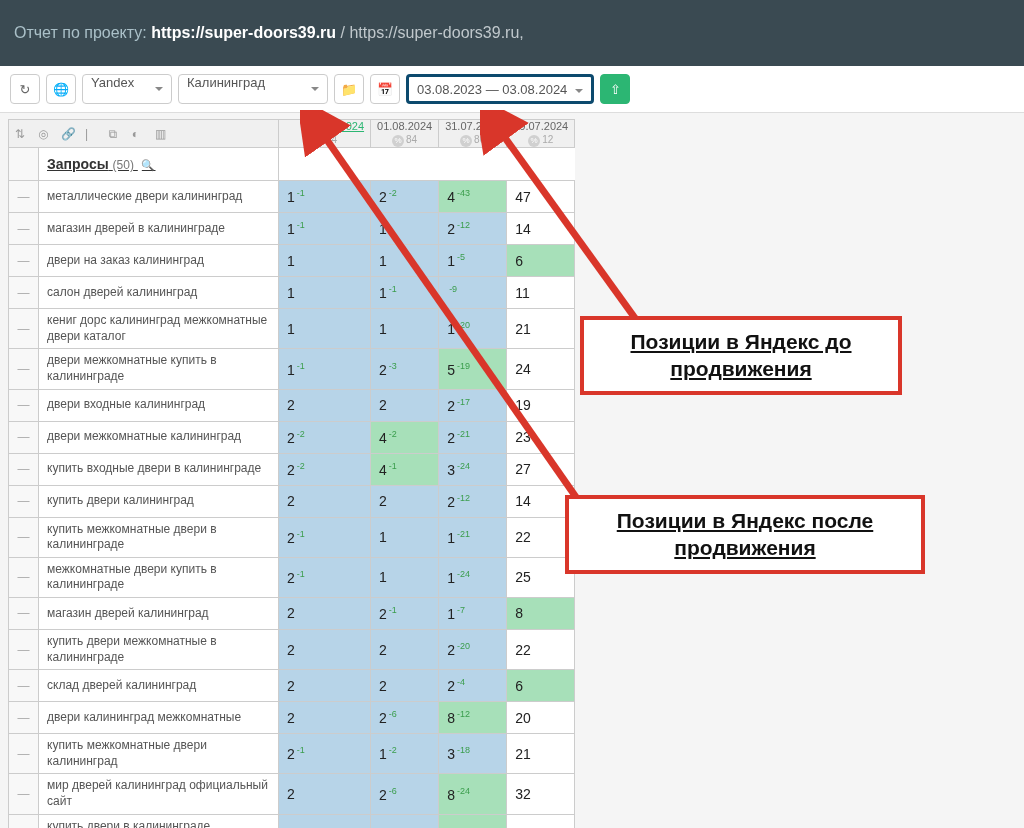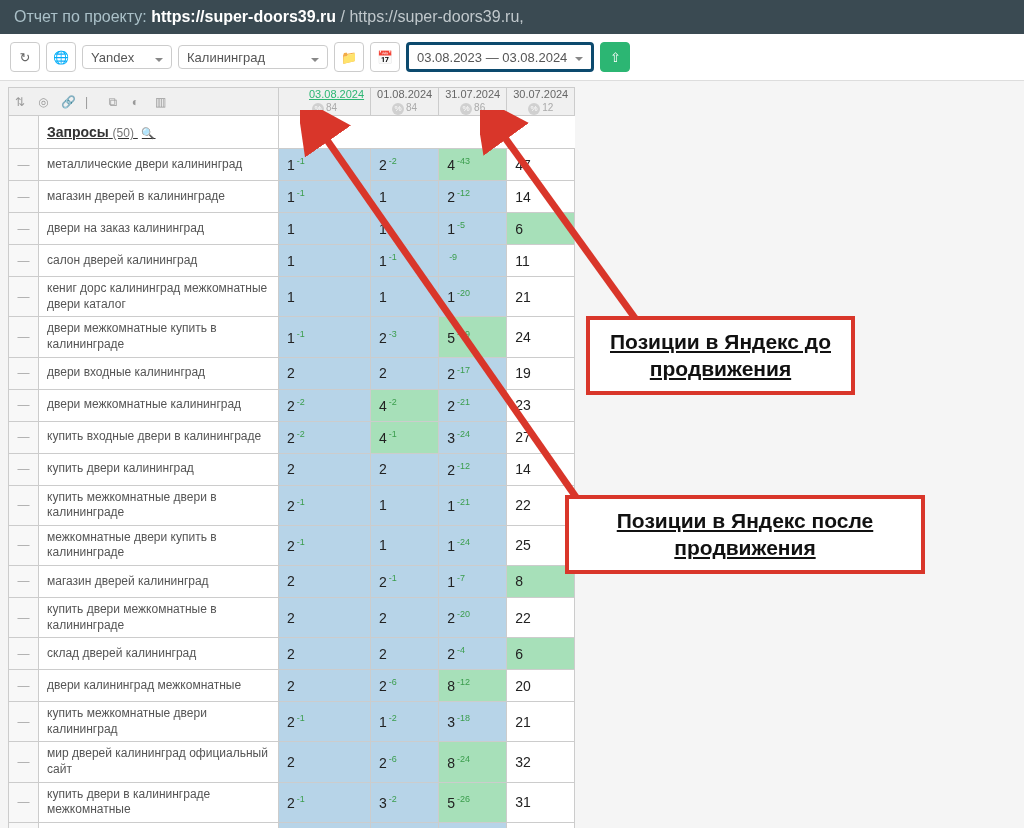--- a/index.html
+++ b/index.html
@@ -1,26 +1,26 @@
 <!DOCTYPE html>
 <html><head>
 <meta charset="utf-8">
 <style>
 * { box-sizing: border-box; margin: 0; padding: 0; }
 body { font-family: -apple-system, Arial, sans-serif; font-size: 13px; background: #f5f5f5; color: #333; width: 1024px; height: 828px; overflow: hidden; position: relative; }
 
-.header { background: #3a4a52; color: #fff; padding: 8px 14px; font-size: 16px; }
+.header { background: #3a4a52; color: #fff; padding: 24px 14px; font-size: 16px; }
 .header .label { color: #aac0c8; }
 .header .link1 { font-weight: bold; color: #fff; }
 .header .link2 { color: #c0c8cc; }
 
 .toolbar { background: #fff; padding: 8px 10px; display: flex; gap: 6px; align-items: center; border-bottom: 1px solid #ddd; }
 .btn-sq { width: 30px; height: 30px; border: 1px solid #ccc; border-radius: 4px; background: #fff; display: flex; align-items: center; justify-content: center; cursor: pointer; color: #666; }
 .btn-sq.green { background: #2cb673; border-color: #2cb673; color: #fff; }
-.select { height: 24px; border: 1px solid #ccc; border-radius: 4px; background: #fff; padding: 0 24px 0 8px; font-size: 13px; color: #555; position: relative; cursor: pointer; display: flex; align-items: center; }
+.select { height: 30px; border: 1px solid #ccc; border-radius: 4px; background: #fff; padding: 0 24px 0 8px; font-size: 13px; color: #555; position: relative; cursor: pointer; display: flex; align-items: flex-start; }
 .select::after { content: ""; position: absolute; right: 8px; top: 12px; border: 4px solid transparent; border-top-color: #888; }
 .sel-yandex { width: 90px; }
 .sel-region { width: 150px; }
 .sel-groups { width: 130px; }
 .date-range { height: 30px; border: 3px solid #0c4a6e; border-radius: 4px; background: #fff; padding: 0 24px 0 8px; font-size: 13px; color: #555; display: flex; align-items: center; position: relative; cursor: pointer; }
 .date-range::after { content: ""; position: absolute; right: 8px; top: 12px; border: 4px solid transparent; border-top-color: #888; }
 
 .main { padding: 6px 0 0 8px; }
 table { border-collapse: collapse; background: #fff; }
 th, td { border: 1px solid #ccc; font-size: 12px; }
@@ -41,21 +41,21 @@
 .pct-ico { display: inline-block; width: 12px; height: 12px; border-radius: 50%; background: #d0d0d0; color: #fff; font-size: 8px; line-height: 12px; text-align: center; margin-right: 2px; }
 
 td.pos { width: 62px; height: 32px; text-align: left; padding: 4px 8px; font-size: 14px; color: #222; position: relative; }
 .pos .delta { font-size: 9px; vertical-align: super; margin-left: 2px; }
 .delta.up { color: #3a9d4c; }
 .bg-blue { background: #b7d4e8; }
 .bg-green { background: #a7e0b9; }
 .bg-white { background: #fff; }
 
 .annotation { position: absolute; border: 4px solid #d9362a; background: #fff; padding: 8px 14px; font-size: 21px; font-weight: bold; text-decoration: underline; color: #111; text-align: center; line-height: 1.3; z-index: 10; }
-.ann1 { top: 316px; left: 580px; width: 269px; margin-left: 6px; }
+.ann1 { top: 316px; left: 580px; width: 322px; }
 .ann2 { top: 495px; left: 565px; width: 360px; }
 
 svg.arrow { position: absolute; z-index: 9; pointer-events: none; }
 </style>
 </head>
 <body>
 
 <div class="header">
   <span class="label">Отчет по проекту:</span>
   <span class="link1">https://super-doors39.ru</span>

